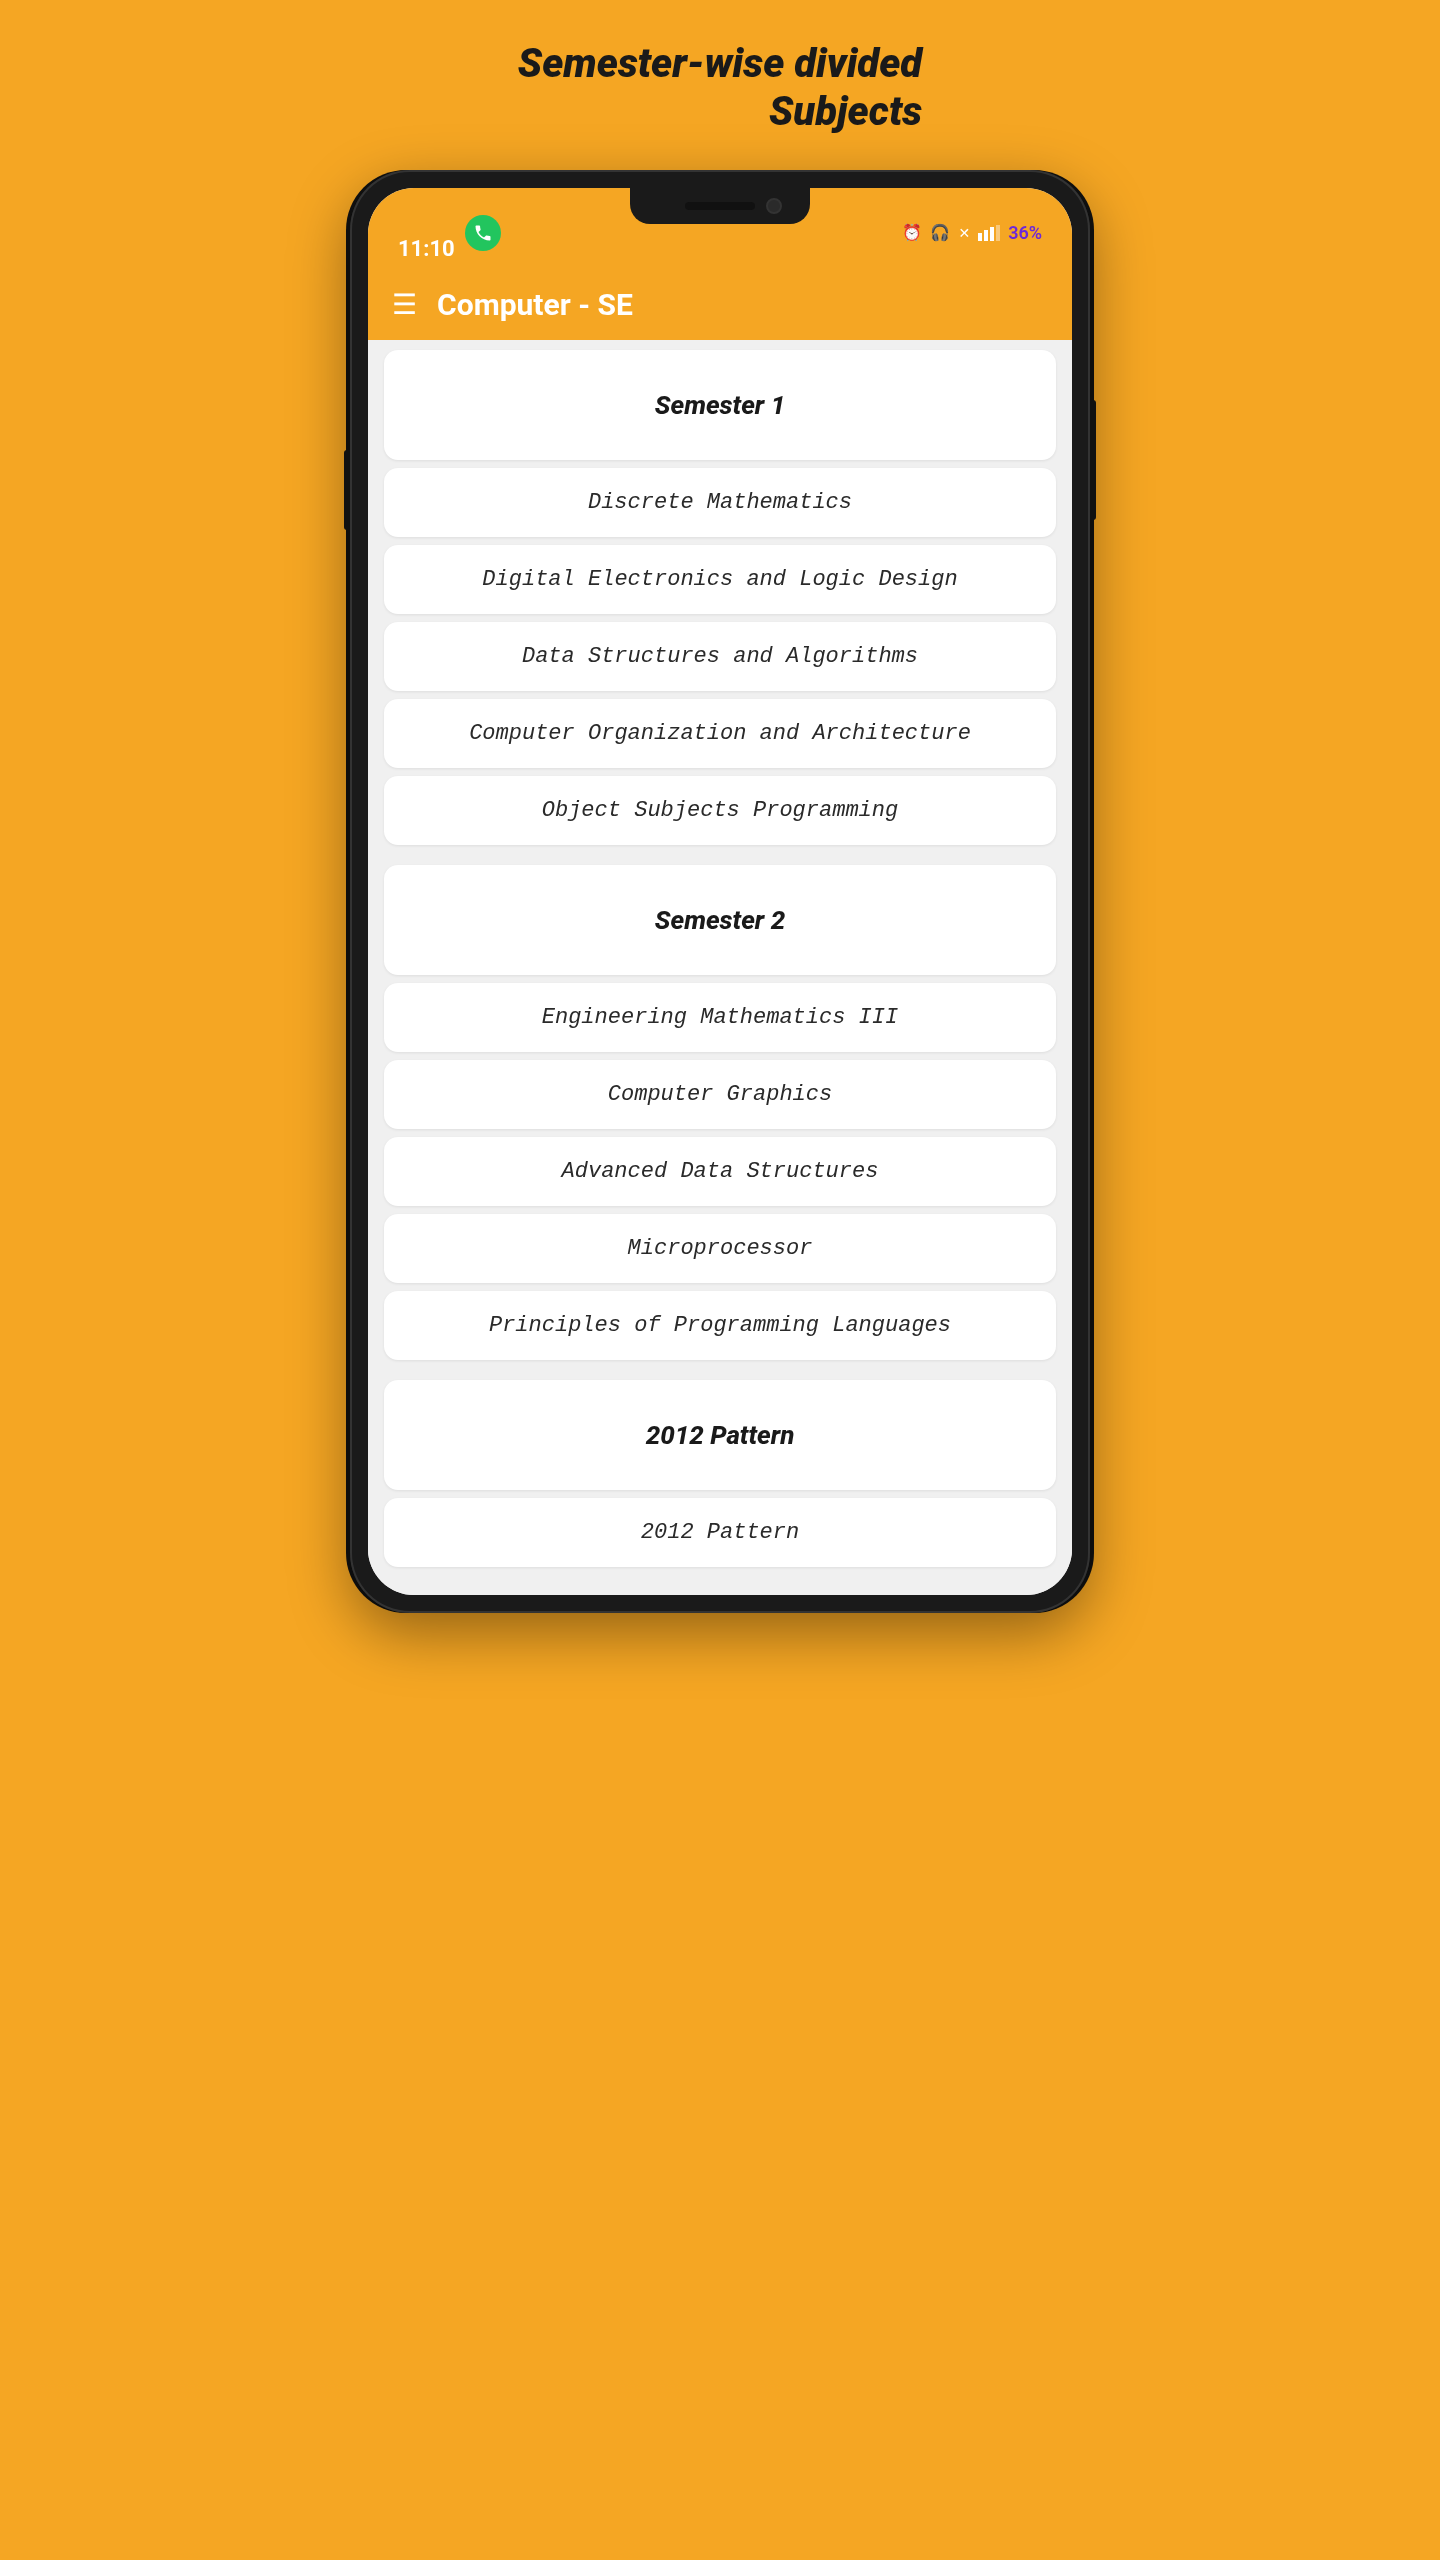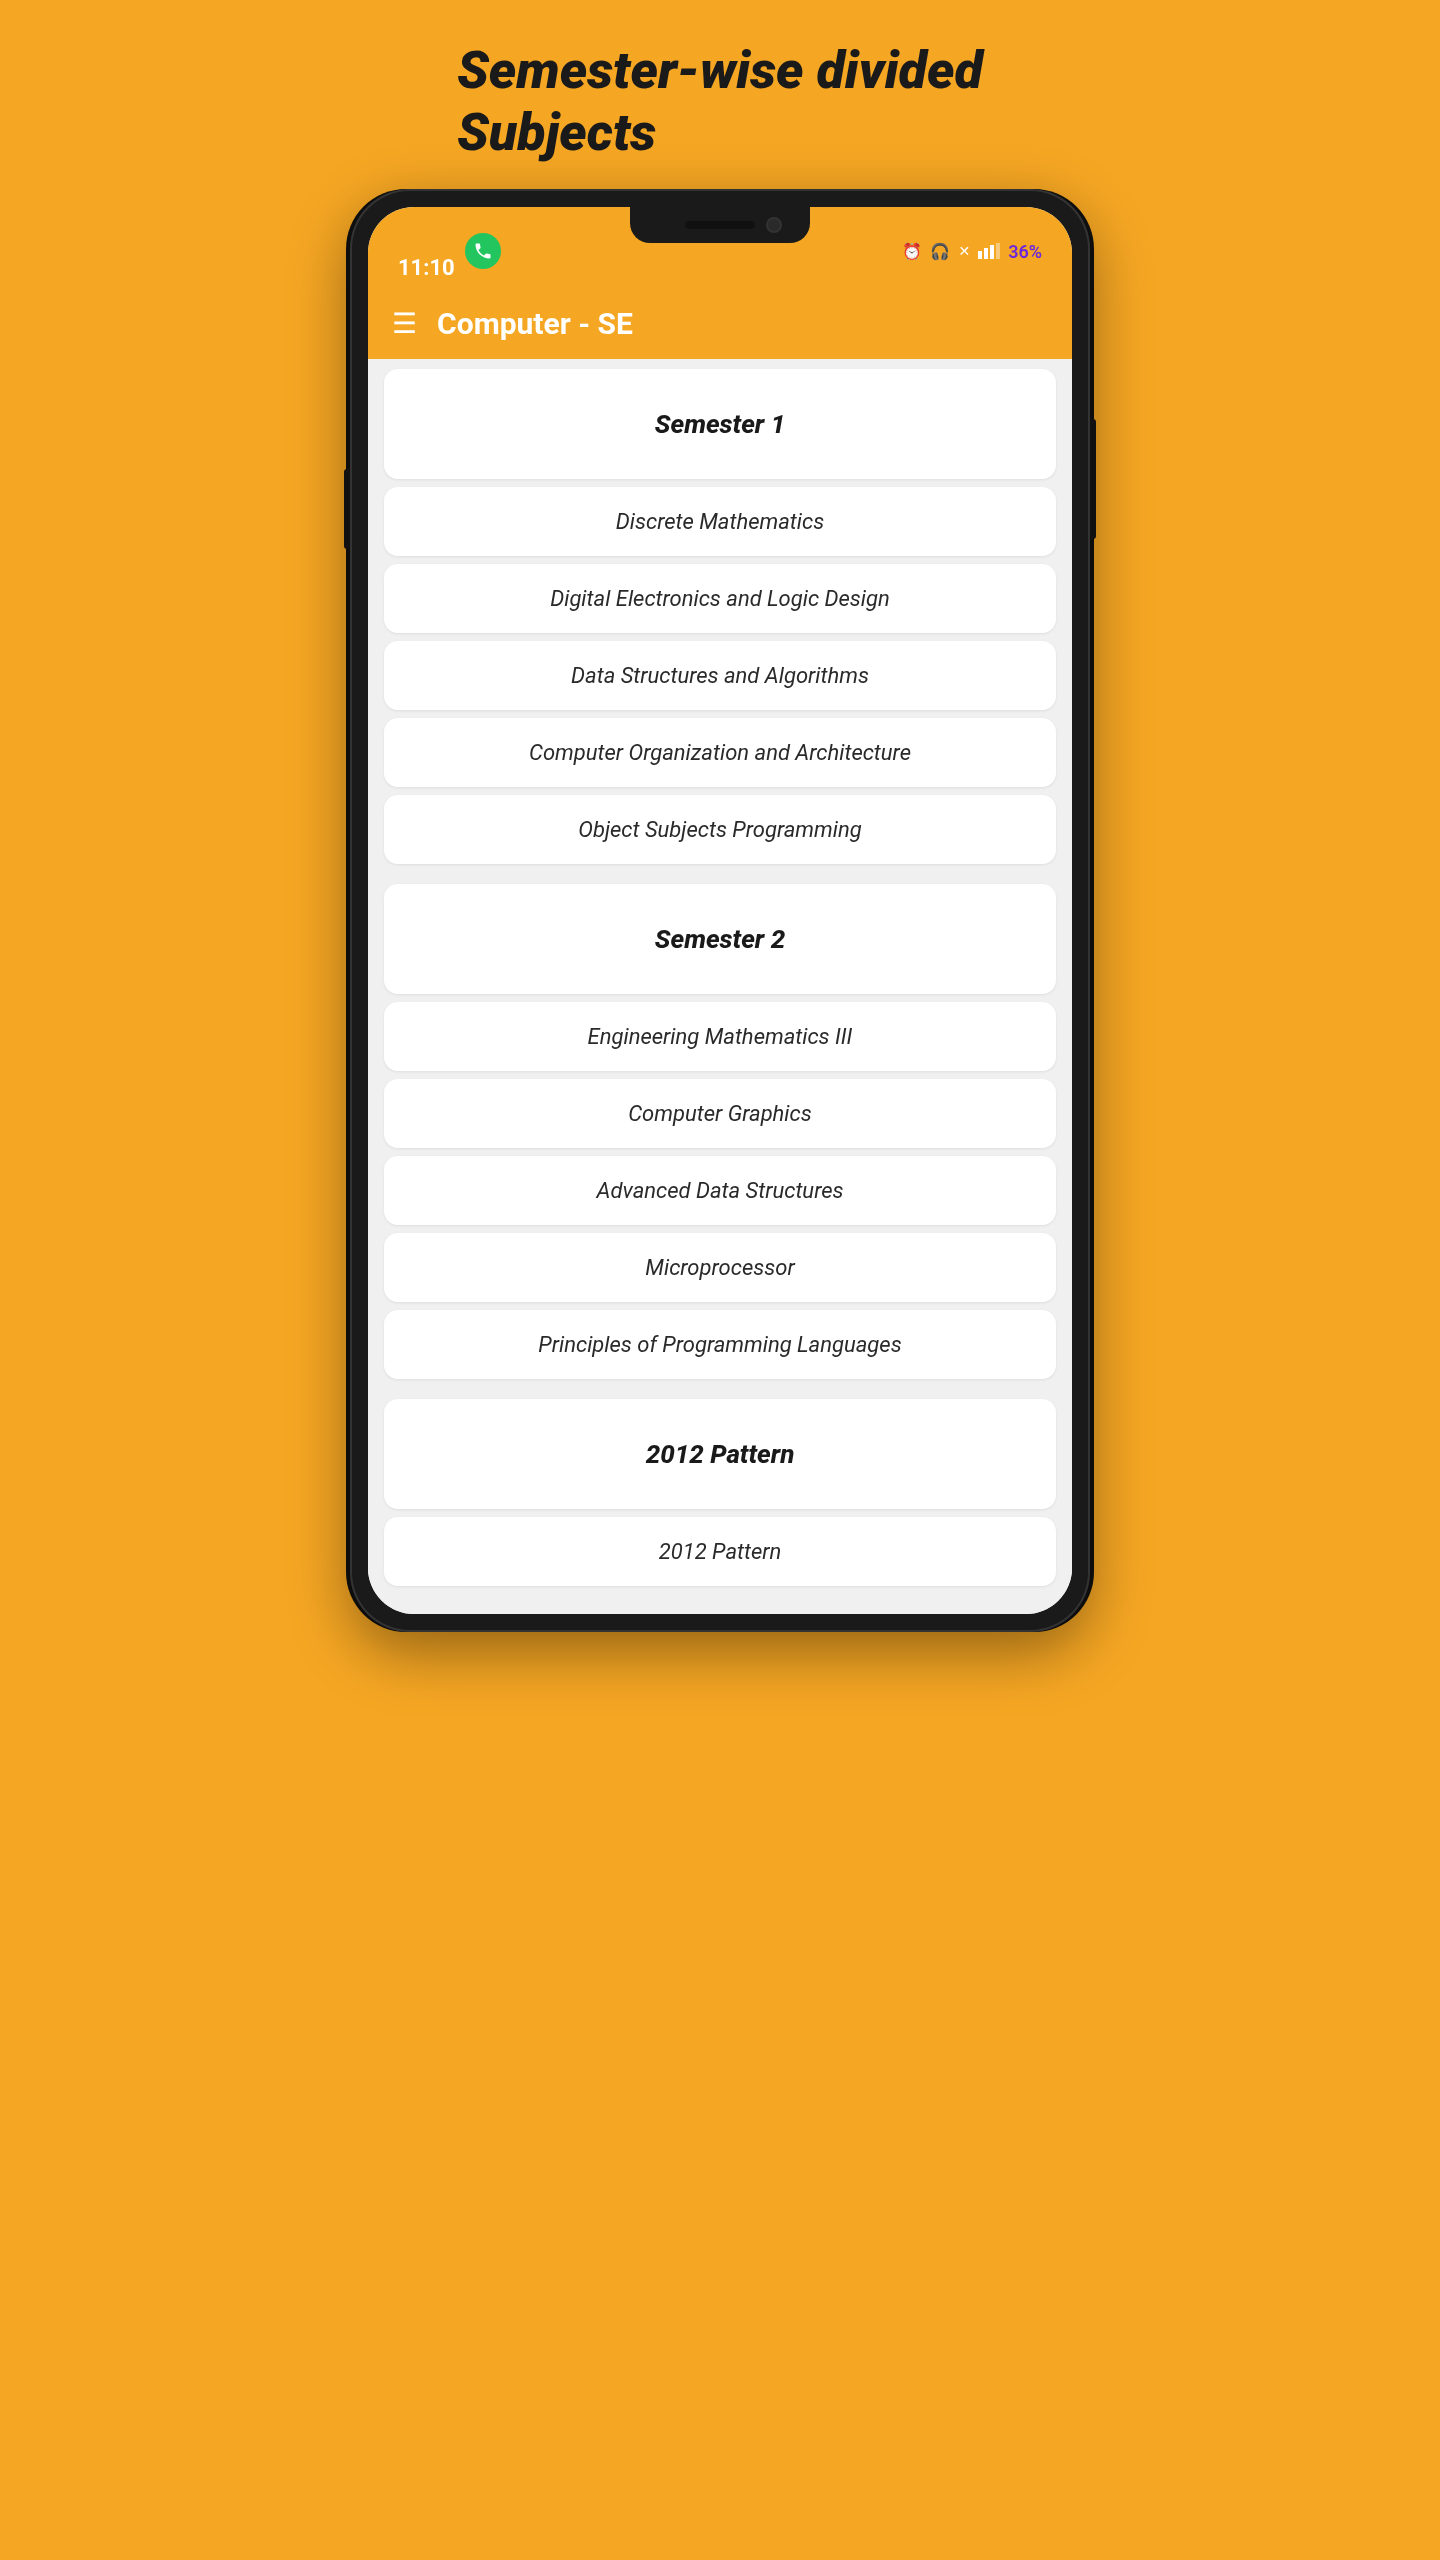--- a/index.html
+++ b/index.html
@@ -21,27 +21,27 @@
 
     .page-wrapper {
       width: 100%;
       max-width: 820px;
       display: flex;
       flex-direction: column;
       align-items: center;
     }
 
     .page-title {
-      font-size: 52px;
+      font-size: 40px;
       font-weight: 900;
       font-style: italic;
       color: #1a1a1a;
-      text-align: left;
+      text-align: right;
       line-height: 1.2;
-      margin-bottom: 24px;
+      margin-bottom: 34px;
       padding: 0 20px;
     }
 
     
     .phone-frame {
       width: 740px;
       background: #1a1a1a;
       border-radius: 60px;
       padding: 18px;
       box-shadow: 0 20px 60px rgba(0,0,0,0.4),
@@ -224,20 +224,21 @@
       text-align: center;
       margin-bottom: 8px;
       box-shadow: 0 1px 3px rgba(0,0,0,0.08);
       cursor: pointer;
     }
 
     .subject-text {
       font-size: 22px;
       font-style: italic;
       color: #2a2a2a;
+      font-family: Liberation Mono, monospace;
     }
 
     .section-gap {
       height: 12px;
     }
   </style>
 </head>
 <body>
 
 <div class="page-wrapper">

